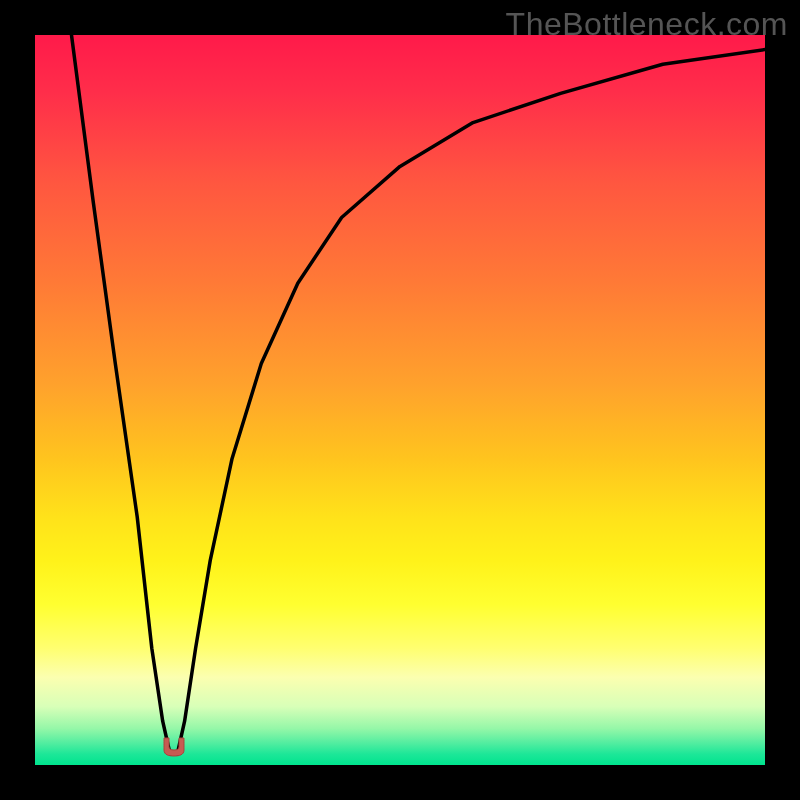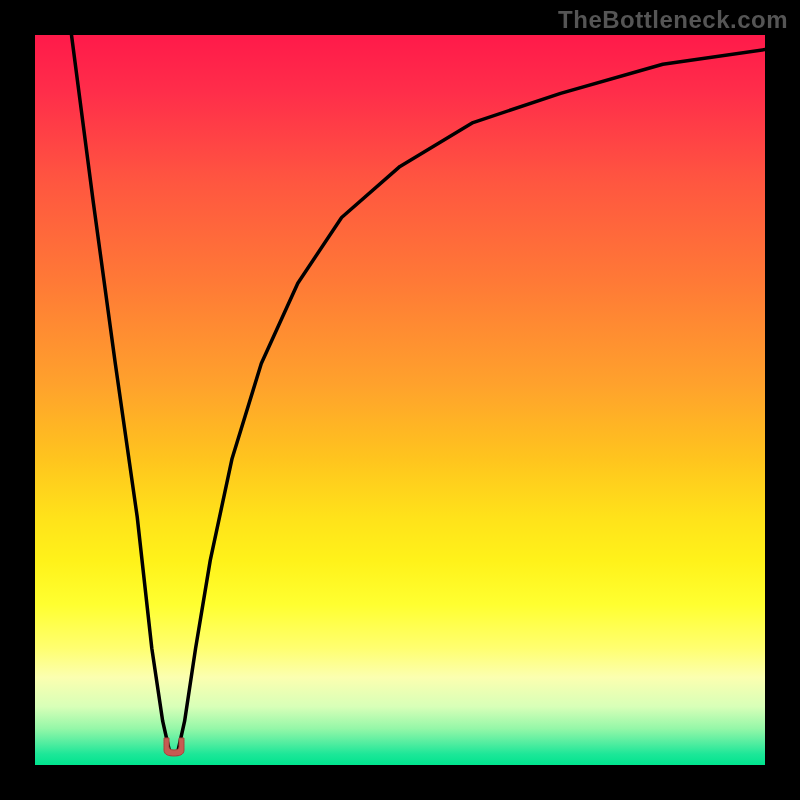--- a/index.html
+++ b/index.html
@@ -17,22 +17,22 @@
     left: 0;
     width: 800px;
     height: 800px;
     background: #000;
   }
   .watermark {
     position: absolute;
     top: 6px;
     right: 12px;
     color: #555;
-    font-size: 24px;
-    font-weight: 700;
+    font-size: 32px;
+    font-weight: 400;
     letter-spacing: 0.5px;
     z-index: 10;
   }
   .plot {
     position: absolute;
     top: 35px;
     left: 35px;
     width: 730px;
     height: 730px;
     overflow: hidden;

